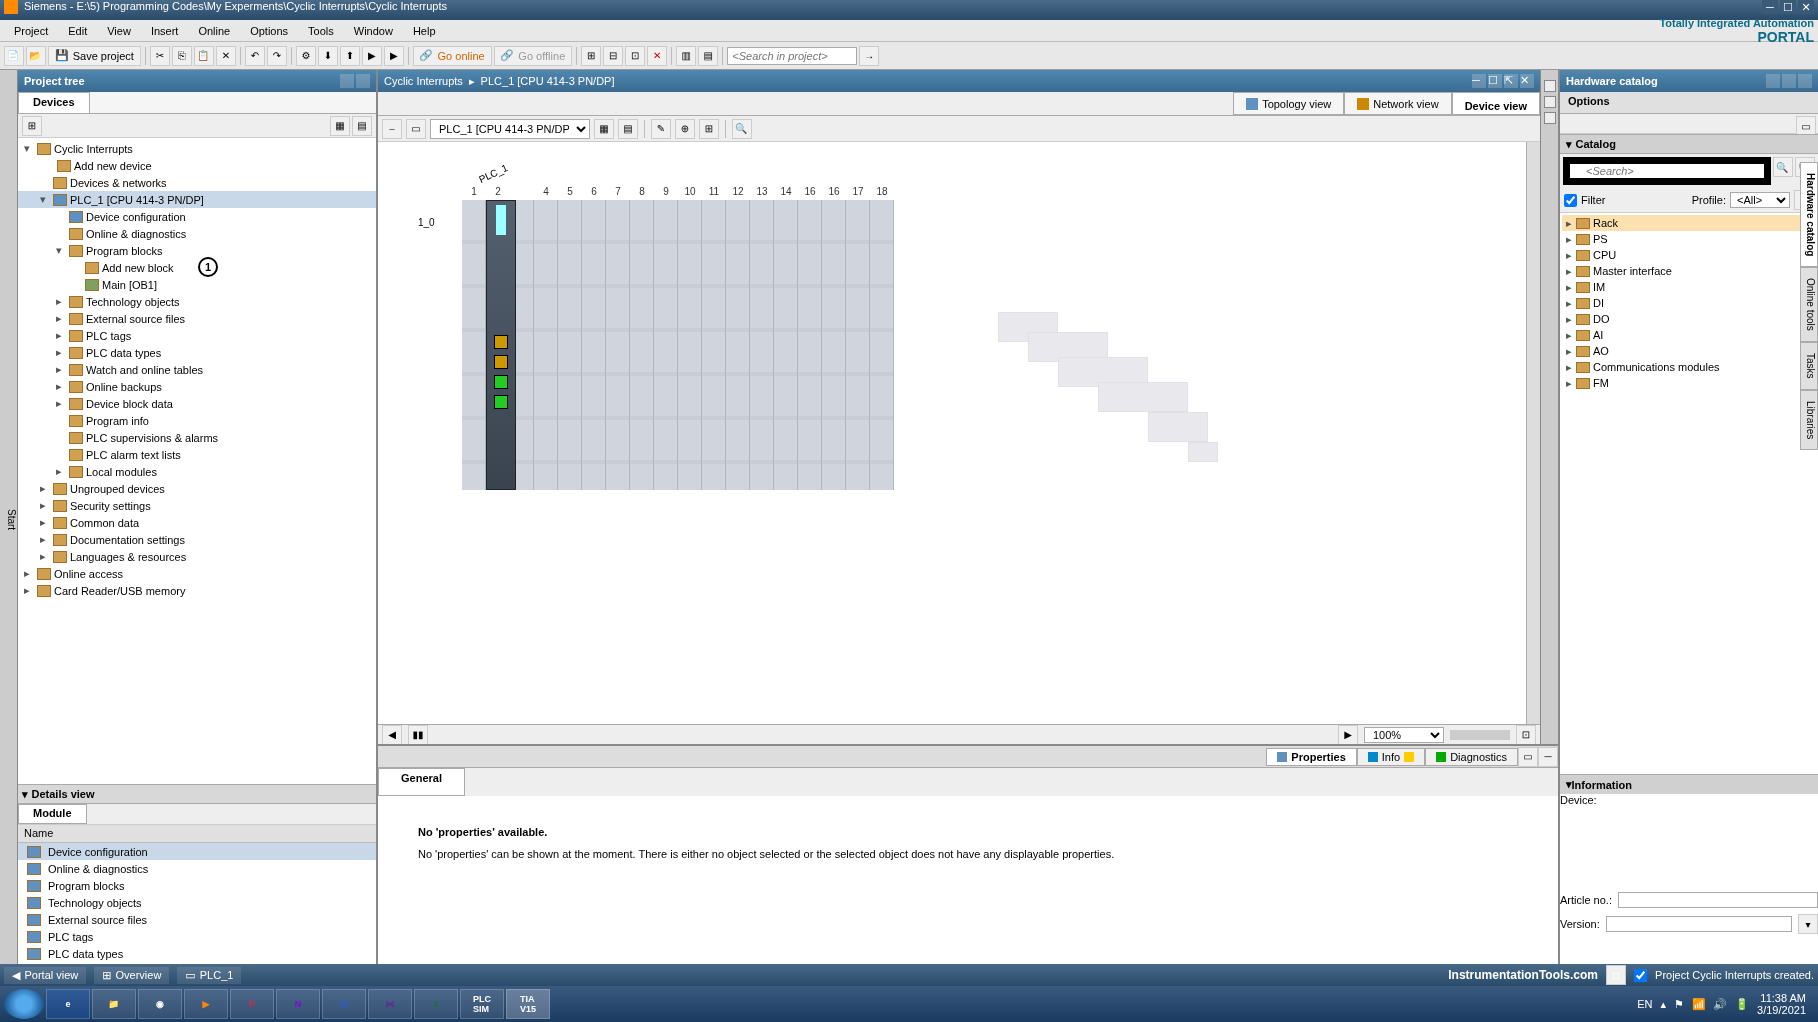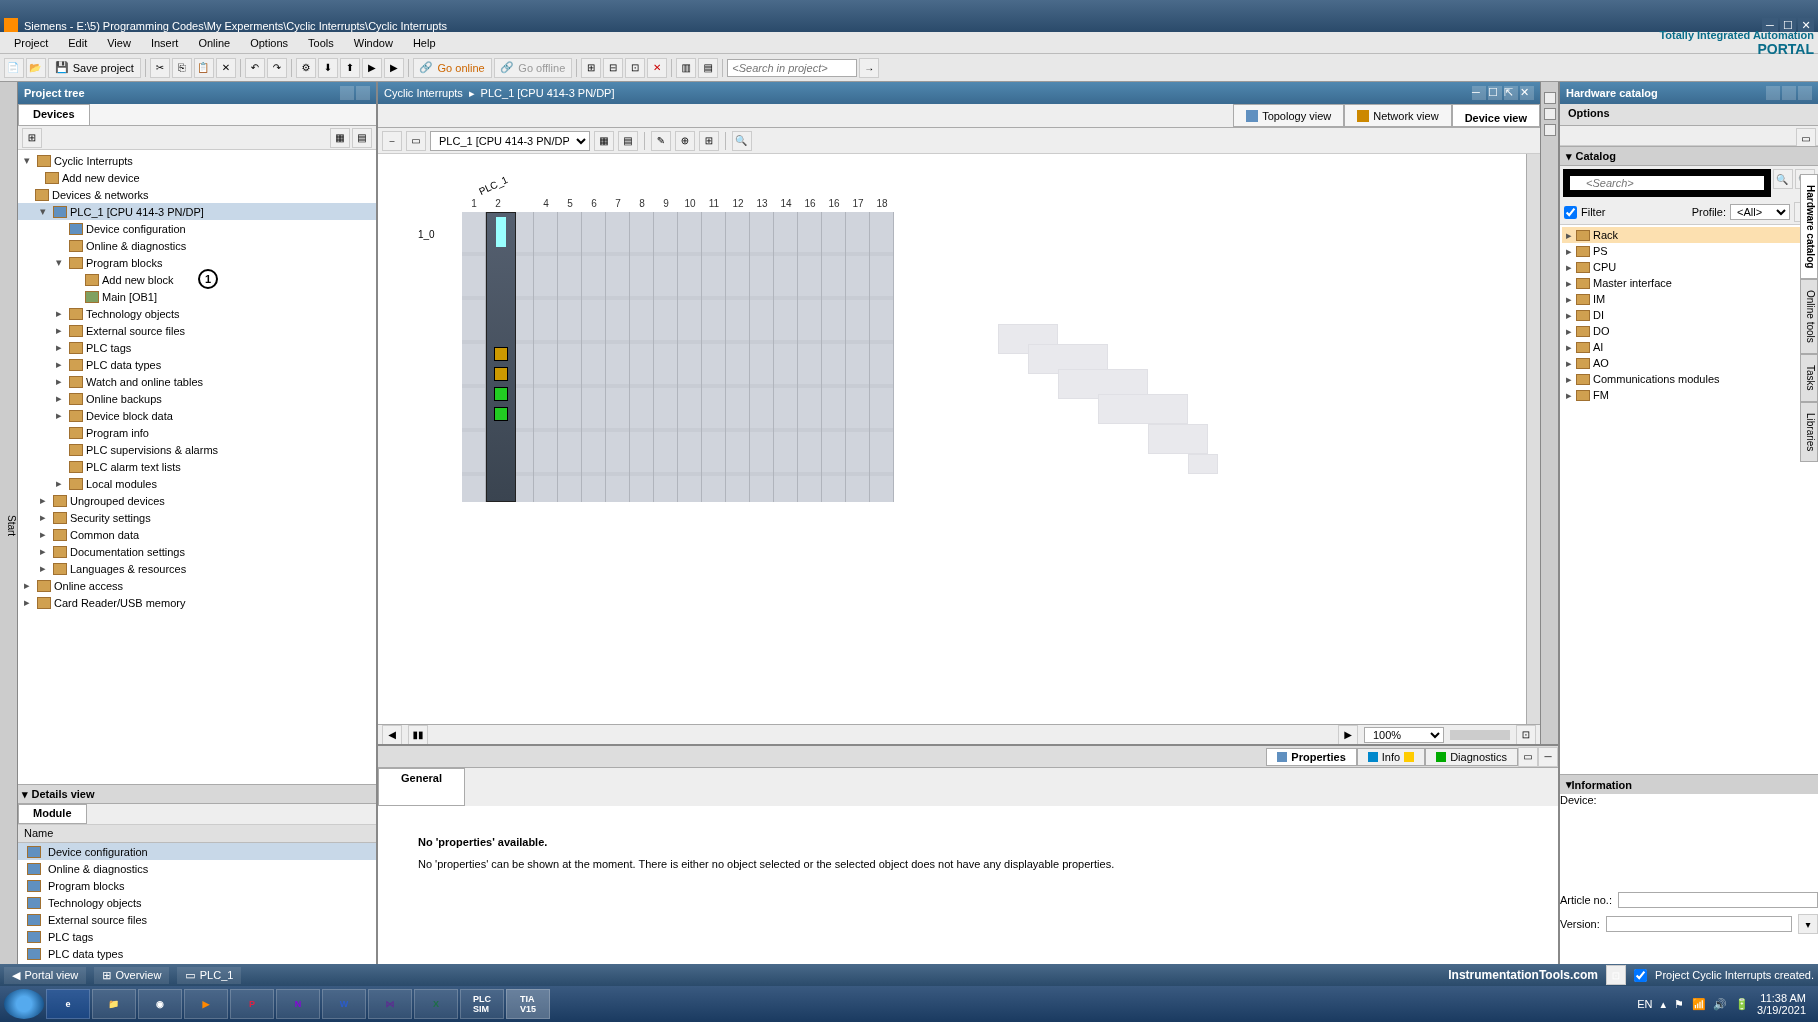--- a/index.html
+++ b/index.html
@@ -1,18 +1,18 @@
 <!DOCTYPE html>
 <html><head>
 <meta charset="utf-8">
 <style>
 * { box-sizing: border-box; margin: 0; padding: 0; font-family: Tahoma, Arial, sans-serif; font-size: 11px; }
 body { width: 1818px; height: 1022px; background: #a0a0a0; overflow: hidden; display: flex; flex-direction: column; }
 
-.titlebar { height: 32px; background: linear-gradient(#4a6a8a, #2a4a6a); color: #fff; display: flex; align-items: flex-end; padding: 0 4px; }
+.titlebar { height: 20px; background: linear-gradient(#4a6a8a, #2a4a6a); color: #fff; display: flex; align-items: flex-start; padding: 0 4px; }
 .titlebar .icon { width: 14px; height: 14px; background: #ff8c00; margin-right: 6px; }
 .titlebar .title { flex: 1; }
 .titlebar .win-controls { display: flex; gap: 2px; }
 .titlebar .win-controls span { width: 16px; height: 14px; background: #3a5a7a; display: flex; align-items: center; justify-content: center; cursor: pointer; }
 
 .menubar { height: 22px; background: #e8e8e8; display: flex; align-items: center; padding: 0 4px; border-bottom: 1px solid #bbb; }
 .menubar span { padding: 2px 10px; cursor: pointer; }
 .menubar .tia { margin-left: auto; font-weight: bold; color: #0a6d8a; text-align: right; }
 .menubar .portal { color: #0a6d8a; font-weight: bold; font-size: 14px; }
 
@@ -94,21 +94,21 @@
 .mid-right span { width: 12px; height: 12px; background: #eee; border: 1px solid #888; }
 
 .props-pane { height: 220px; background: #eee; border-top: 2px solid #888; display: flex; flex-direction: column; }
 .props-tabs { height: 22px; background: #ddd; display: flex; justify-content: flex-end; align-items: center; border-bottom: 1px solid #aaa; }
 .props-tabs .ptab { padding: 2px 10px; border: 1px solid #aaa; background: #f0f0f0; display: flex; align-items: center; gap: 4px; cursor: pointer; }
 .props-tabs .ptab.active { background: #fff; font-weight: bold; }
 .props-tabs .icon { width: 10px; height: 10px; background: #6090c0; display: inline-block; }
 .props-tabs .icon.info { background: #08c; }
 .props-tabs .icon.warn { background: #fc0; }
 .props-tabs .icon.diag { background: #0a0; }
-.props-sub { height: 38px; background: #eee; display: flex; }
+.props-sub { height: 28px; background: #eee; display: flex; }
 .props-sub .tab { padding: 3px 22px; background: #fff; border: 1px solid #aaa; font-weight: bold; }
 .props-body { flex: 1; background: #fff; padding: 30px 40px; }
 .props-body .noprop { font-weight: bold; margin-bottom: 10px; }
 
 .right-pane { width: 260px; background: #eee; border-left: 2px solid #888; display: flex; flex-direction: column; }
 .opt-hdr { height: 22px; background: #e0e0e0; padding: 3px 8px; font-weight: bold; border-bottom: 1px solid #aaa; }
 .cat-hdr { height: 20px; background: #d0d0d0; padding: 2px 6px; font-weight: bold; display: flex; align-items: center; border-top: 1px solid #aaa; border-bottom: 1px solid #aaa; }
 .cat-hdr .chev { margin-right: 4px; }
 .cat-search { padding: 3px; display: flex; gap: 2px; }
 .cat-search input { flex: 1; border: 7px solid #000000; padding: 1px 16px; font-style: italic; color: #888; }
@@ -228,26 +228,26 @@
       <span class="tb-btn">▦</span>
       <span class="tb-btn">▤</span>
     </div>
   </div>
   <div class="tree" id="tree" style="position:relative">
         <div class="tree-row" style="padding-left: 6px;">
           <span class="tree-arrow">▾</span>
           <span class="tree-icon "></span>
           <span class="lbl">Cyclic Interrupts</span>
         </div>
-        <div class="tree-row" style="padding-left: 14px;">
+        <div class="tree-row" style="padding-left: 26px;">
           <span class="tree-arrow"></span>
           <span class="tree-icon "></span>
           <span class="lbl">Add new device</span>
         </div>
-        <div class="tree-row" style="padding-left: 4px;">
+        <div class="tree-row" style="padding-left: 22px;">
           <span class="tree-arrow"></span>
           <span class="tree-icon "></span>
           <span class="lbl">Devices &amp; networks</span>
         </div>
         <div class="tree-row selected" style="padding-left: 22px;">
           <span class="tree-arrow">▾</span>
           <span class="tree-icon dev"></span>
           <span class="lbl">PLC_1 [CPU 414-3 PN/DP]</span>
         </div>
         <div class="tree-row" style="padding-left: 38px;">

